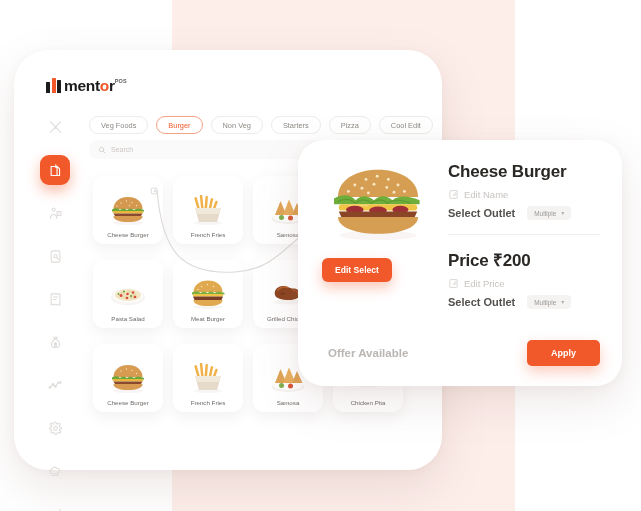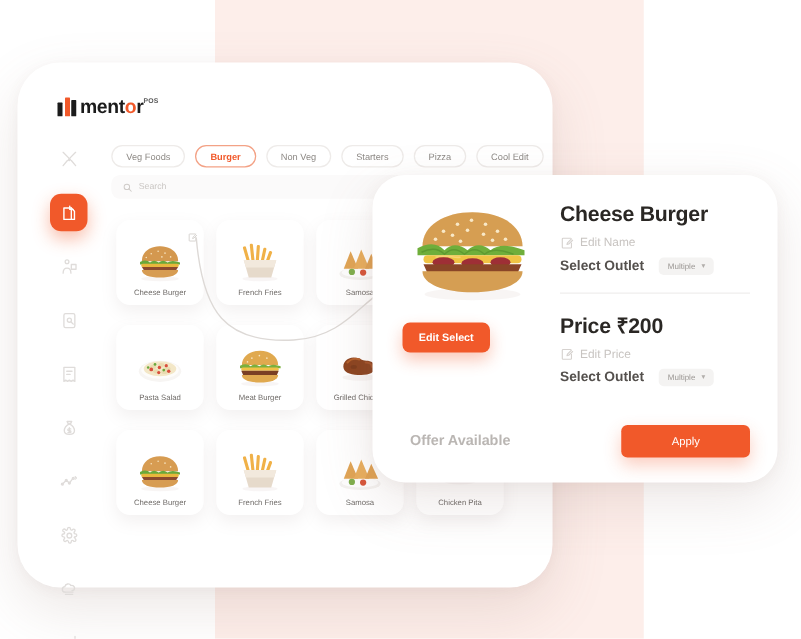--- a/index.html
+++ b/index.html
@@ -56,21 +56,21 @@
     position: absolute; left: 89px; top: 116px;
     display: flex; gap: 8px; align-items: center;
   }
   .tab {
     height: 18px; padding: 0 11px; border-radius: 10px;
     border: 1px solid #eeebe9; background: #fff;
     font-size: 7.4px; color: #8d8985;
     display: flex; align-items: center; justify-content: center;
     white-space: nowrap;
   }
-  .tab.active { border-color: #f3a286; color: #f1592a; font-weight: bold; }
+  .tab.active { border-color: #f3a286; color: #f1592a; font-weight: normal; }
 
   
   .search-bar {
     position: absolute; left: 89px; top: 140px; width: 278px; height: 19px;
     background: #fbfafa; border-radius: 7px;
     display: flex; align-items: center; padding: 0 9px; gap: 5px;
   }
   .search-bar .si { color: #cfcbc8; display: flex; }
   .search-text { font-size: 7px; color: #cbc7c4; }
 
@@ -127,22 +127,22 @@
   .dt-divider { height: 1px; background: #f0eeed; margin: 14px 0 13px 0; }
 
   .dt-footer {
     position: absolute; left: 30px; right: 22px; bottom: 20px;
     display: flex; align-items: center; justify-content: space-between;
   }
   .offer-text { font-size: 11.5px; font-weight: bold; color: #bab6b3; white-space: nowrap; }
   .apply-btn {
     background: #f1592a; color: #fff; border: none;
     font-family: "Liberation Sans", sans-serif;
-    font-size: 9px; font-weight: normal;
-    padding: 8px 40px; border-radius: 5px;
+    font-size: 9px; font-weight: bold;
+    padding: 8px 24px; border-radius: 5px;
     box-shadow: 0 6px 14px rgba(241,89,42,0.30);
   }
 </style>
 </head>
 <body>
 
 <div id="stage">
 
   <div class="peach-panel"></div>
 

